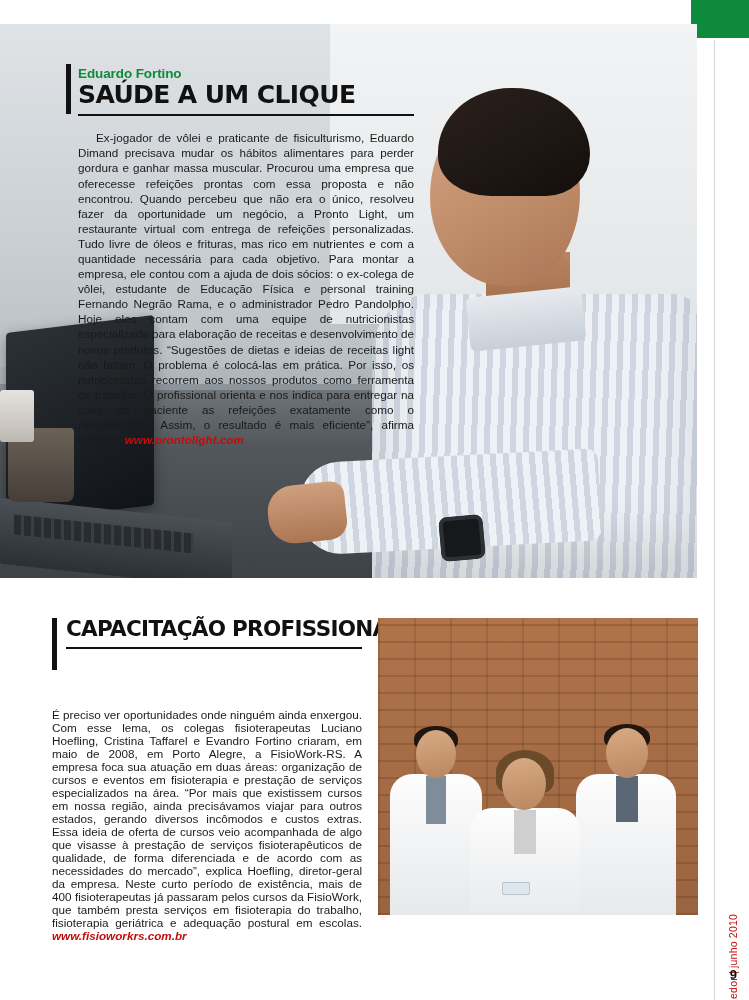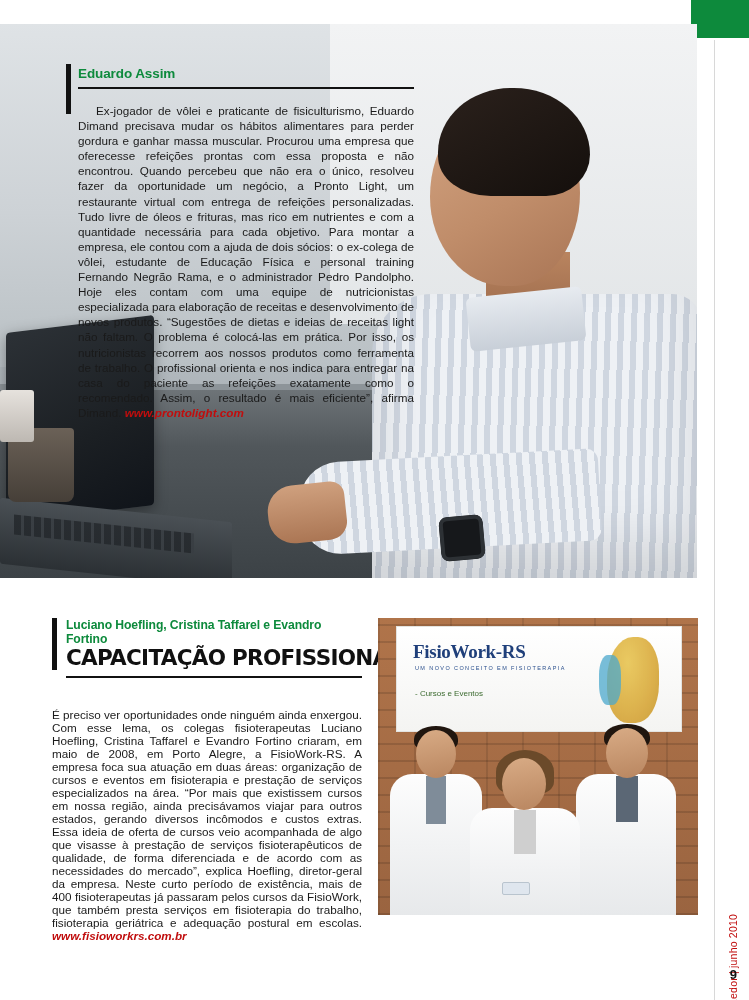--- a/index.html
+++ b/index.html
@@ -450,46 +450,40 @@
     <div class="ph1-watch"></div>
     <div class="ph1-neck"></div>
     <div class="ph1-head"></div>
     <div class="ph1-hair"></div>
     <div class="ph1-collar"></div>
   </div>
 
   <div class="vbar"></div>
 
   <div class="a1-text-col">
-    <div class="byline">Eduardo Assim</div>
+    <div class="byline">Eduardo Fortino</div>
+    <h1 class="headline">SAÚDE A UM CLIQUE</h1>
     <div class="head-rule"></div>
     <p class="body-copy"><span class="indent"></span><span>Ex-jogador de vôlei e praticante de fisiculturismo, Eduardo Dimand precisava mudar os hábitos alimentares para perder gordura e ganhar massa muscular. Procurou uma empresa que oferecesse refeições prontas com essa proposta e não encontrou. Quando percebeu que não era o único, resolveu fazer da oportunidade um negócio, a Pronto Light, um restaurante virtual com entrega de refeições personalizadas. Tudo livre de óleos e frituras, mas rico em nutrientes e com a quantidade necessária para cada objetivo. Para montar a empresa, ele contou com a ajuda de dois sócios: o ex-colega de vôlei, estudante de Educação Física e personal training Fernando Negrão Rama, e o administrador Pedro Pandolpho. Hoje eles contam com uma equipe de nutricionistas especializada para elaboração de receitas e desenvolvimento de novos produtos. “Sugestões de dietas e ideias de receitas light não faltam. O problema é colocá-las em prática. Por isso, os nutricionistas recorrem aos nossos produtos como ferramenta de trabalho. O profissional orienta e nos indica para entregar na casa do paciente as refeições exatamente como o recomendado. Assim, o resultado é mais eficiente”, afirma Dimand. </span><a class="link" href="#">www.prontolight.com</a></p>
   </div>
 </div>
 
 <div class="article2">
 
   <div class="a2-vbar"></div>
 
   <div class="a2-head-wrap">
-    <div class="byline2">Luciano Hoefling, Cristina Taffarel e Evandro Fortino</div>
     <h1 class="headline2">CAPACITAÇÃO PROFISSIONAL</h1>
     <div class="a2-rule"></div>
   </div>
 
   <p class="a2-body"><span>É preciso ver oportunidades onde ninguém ainda enxergou. Com esse lema, os colegas fisioterapeutas Luciano Hoefling, Cristina Taffarel e Evandro Fortino criaram, em maio de 2008, em Porto Alegre, a FisioWork-RS. A empresa foca sua atuação em duas áreas: organização de cursos e eventos em fisioterapia e prestação de serviços especializados na área. “Por mais que existissem cursos em nossa região, ainda precisávamos viajar para outros estados, gerando diversos incômodos e custos extras. Essa ideia de oferta de cursos veio acompanhada de algo que visasse à prestação de serviços fisioterapêuticos de qualidade, de forma diferenciada e de acordo com as necessidades do mercado”, explica Hoefling, diretor-geral da empresa. Neste curto período de existência, mais de 400 fisioterapeutas já passaram pelos cursos da FisioWork, que também presta serviços em fisioterapia do trabalho, fisioterapia geriátrica e adequação postural em escolas. </span><a class="link" href="#">www.fisioworkrs.com.br</a></p>
 
   <div class="a2-photo">
     <div class="ph2-wall"></div>
-    <div class="ph2-banner">
-      <div class="ph2-logo">FisioWork-RS</div>
-      <div class="ph2-sub">UM NOVO CONCEITO EM FISIOTERAPIA</div>
-      <div class="ph2-events">- Cursos e Eventos</div>
-      <div class="ph2-figure"></div>
-    </div>
 
     <div class="person p1">
       <div class="p-coat"></div>
       <div class="p-shirt"></div>
       <div class="p-hair"></div>
       <div class="p-head"></div>
     </div>
 
     <div class="person p3">
       <div class="p-coat"></div>

